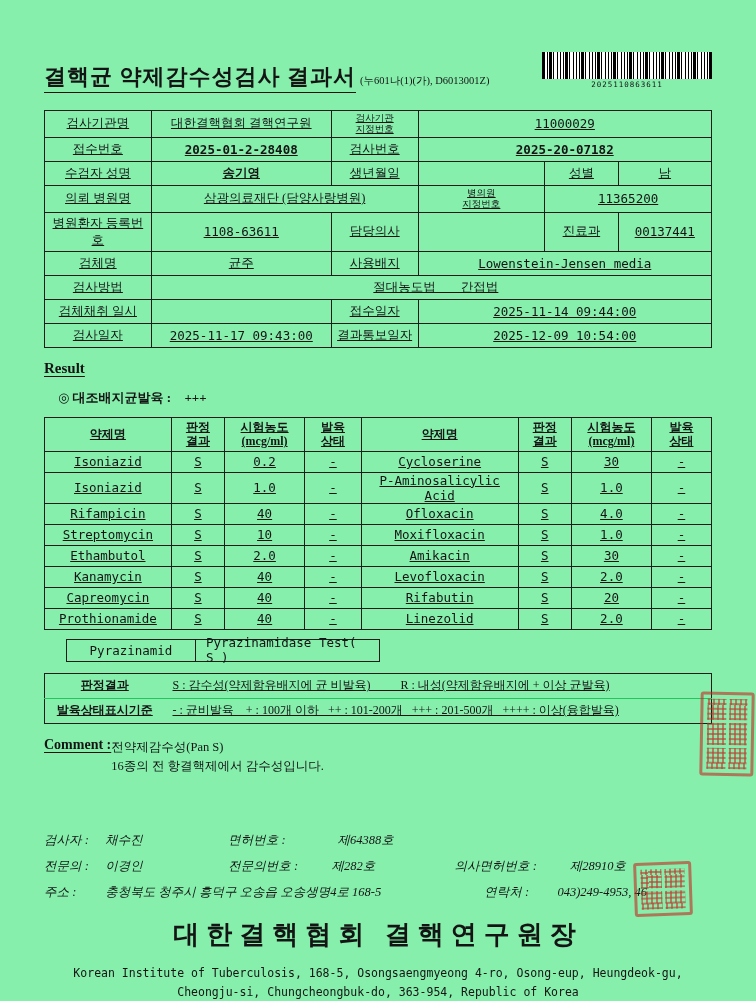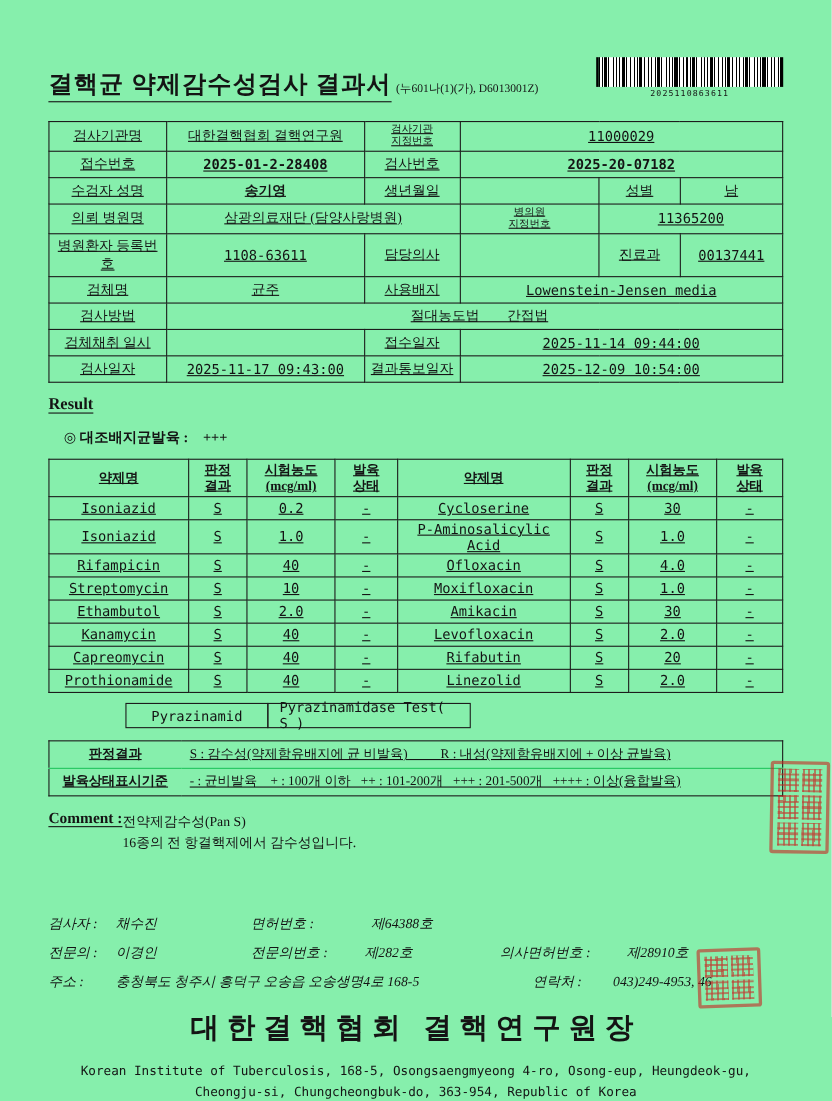--- a/index.html
+++ b/index.html
@@ -40,21 +40,21 @@
 
   
   .drug-table { margin-top:10px; font-size:12.5px; }
   .drug-table th, .drug-table td { border:1px solid #1c1c1c; text-align:center; vertical-align:middle; }
   .drug-table th { height:34px; font-weight:bold; white-space:pre-line; line-height:1.2; font-size:12px; }
   .drug-table td { height:21px; }
 
   
   .pza-row { margin-top:9px; margin-left:22px; display:flex; font-size:12.5px; }
   .pza-cell { border:1px solid #1c1c1c; height:23px; display:flex; align-items:center; justify-content:center; padding:0 10px; }
-  .pza-cell.lab { width:130px;margin-left:48px; }
+  .pza-cell.lab { width:130px; }
   .pza-cell.valc { width:185px; margin-left:-1px; justify-content:flex-start; }
 
   
   .legend-table { margin-top:11px; font-size:12px; border:1px solid #1c1c1c; }
   .legend-table td { height:25px; padding:2px 8px; vertical-align:middle; }
   .legend-table tr + tr td { border-top:1px solid #22c55e; }
   .legend-label { width:120px; font-weight:bold; text-align:center; font-size:12px; }
   .legend-text { white-space:pre; font-size:12px; }
 
   

